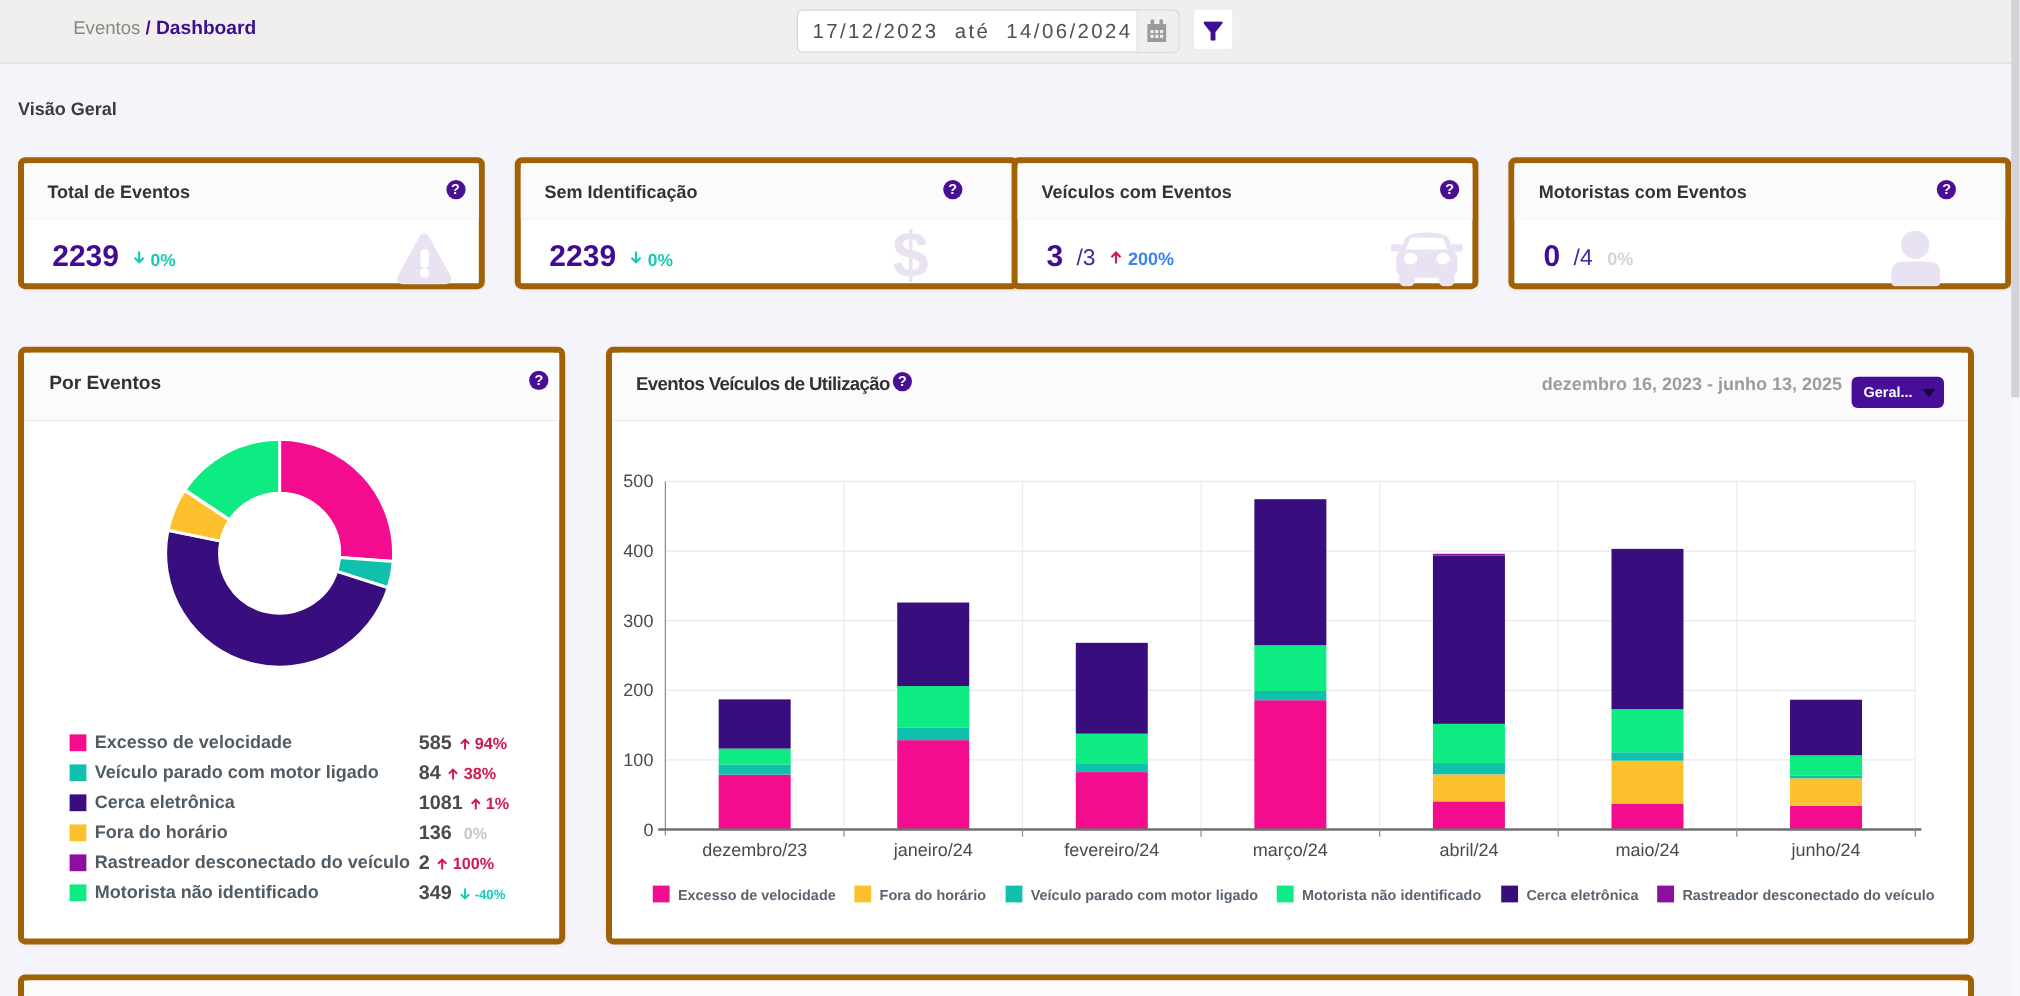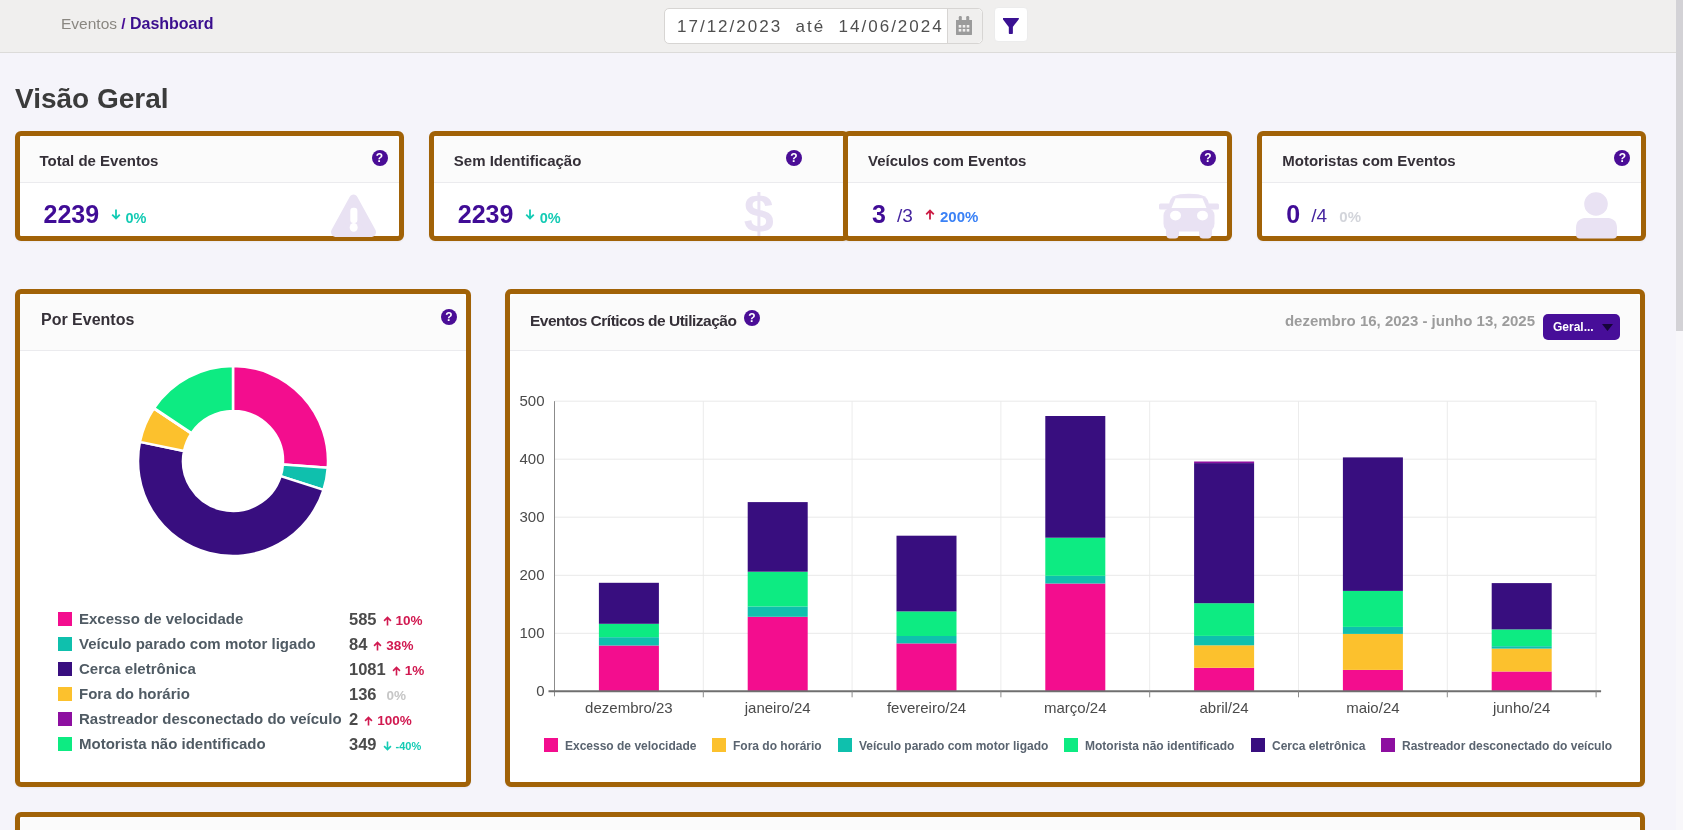--- a/index.html
+++ b/index.html
@@ -29,21 +29,21 @@
       <rect x="6.7" y="13" width="2.6" height="2.6"></rect>
       <rect x="10.7" y="13" width="2.6" height="2.6"></rect>
     </g>
 </svg>
 
 <div class="abs" style="left:994px;top:7px;width:34px;height:35px;background:#fff;border:1px solid #ececec;border-radius:4px;"></div>
 <svg class="abs" style="left:1003px;top:18px;" width="16" height="16" viewBox="4.3 4.3 15.7 15.7">
     <path d="M4.25 5.61C6.27 8.2 10 13 10 13v6c0 .55.45 1 1 1h2c.55 0 1-.45 1-1v-6s3.72-4.8 5.74-7.39c.51-.66.04-1.61-.79-1.61H5.04c-.83 0-1.3.95-.79 1.61z" fill="#3a1192"></path>
   </svg>
 
-<div class="abs" style="left:15px;top:83px;font-size:28px;font-weight:bold;color:#3b3b3b;">Visão Geral</div>
+<div class="abs" style="left:15px;top:83px;font-size:15px;font-weight:bold;color:#3b3b3b;">Visão Geral</div>
 
 <div class="card" style="left:14.5px;top:131px;width:389px;height:110px;">
   <div class="chead" style="height:47px;"></div>
   <div class="ctitle" style="left:20px;top:16px;font-size:15px;">Total de Eventos</div>
   <div class="help" style="left:352px;top:14px;">?</div>
   <div class="abs" style="left:24px;top:64px;font-size:25px;font-weight:800;color:#400c96;">2239</div>
   <svg class="abs" style="left:91px;top:73px;overflow:visible;" width="10" height="11" viewBox="0 0 10 11">
       <path d="M5 0.5 L5 9 M1.2 5.7 L5 9.5 L8.8 5.7" stroke="#14cbb4" stroke-width="1.8" fill="none"></path>
     </svg>
   <div class="abs" style="left:106px;top:74px;font-size:14.5px;font-weight:bold;color:#14cbb4;">0%</div>
@@ -81,21 +81,21 @@
     <path d="M10 24 L10 15 C10 6 16 3.5 30 3.5 C44 3.5 50 6 50 15 L50 24 Z"></path>
     <rect x="4.5" y="16.5" width="51" height="21.5" rx="7"></rect>
     <rect x="7" y="32" width="13" height="12.5" rx="4"></rect>
         <rect x="40" y="32" width="13" height="12.5" rx="4"></rect>
     </g>
     <path d="M16.5 7.5 L43.5 7.5 L47.5 16.5 L12.5 16.5 Z" fill="#fff"></path>
     <ellipse cx="16.5" cy="23.5" rx="5.5" ry="4.5" fill="#fff"></ellipse>
       <ellipse cx="43.5" cy="23.5" rx="5.5" ry="4.5" fill="#fff"></ellipse>
   </svg>
 </div>
-<div class="card" style="left:1257.3px;top:131px;width:389px;height:110px;">
+<div class="card" style="left:1257.3px;top:131px;width:419px;height:110px;">
   <div class="chead" style="height:47px;"></div>
   <div class="ctitle" style="left:20px;top:16px;font-size:15px;">Motoristas com Eventos</div>
   <div class="help" style="left:352px;top:14px;">?</div>
   <div class="abs" style="left:24px;top:64px;font-size:25px;font-weight:800;color:#400c96;">0</div>
   <div class="abs" style="left:49px;top:69px;font-size:19px;color:#45249f;">/4</div>
   <div class="abs" style="left:77px;top:72px;font-size:15px;font-weight:bold;color:#d3d5db;">0%</div>
   <svg class="abs" style="left:313.5px;top:55.5px;" width="41" height="47" viewBox="0 0 41 47">
     <circle cx="20" cy="12" r="11.8" fill="#e9e2f3"></circle>
     <path d="M0 36 C0 28.5 4.5 26 10.5 26 L30.5 26 C36.5 26 41 28.5 41 36 L41 42.5 Q41 46.5 37 46.5 L4 46.5 Q0 46.5 0 42.5 Z" fill="#e9e2f3"></path>
   </svg>
@@ -111,21 +111,21 @@
 <path d="M194.75 106.86 A95.0 95.0 0 0 1 190.52 128.82 L147.64 115.17 A50.0 50.0 0 0 0 149.87 103.61 Z" fill="#0fc0ad" stroke="#ffffff" stroke-width="2.5" stroke-linejoin="round"></path>
 <path d="M190.52 128.82 A95.0 95.0 0 0 1 6.95 80.85 L51.03 89.92 A50.0 50.0 0 0 0 147.64 115.17 Z" fill="#380e7f" stroke="#ffffff" stroke-width="2.5" stroke-linejoin="round"></path>
 <path d="M6.95 80.85 A95.0 95.0 0 0 1 20.79 47.55 L58.31 72.39 A50.0 50.0 0 0 0 51.03 89.92 Z" fill="#fcc12d" stroke="#ffffff" stroke-width="2.5" stroke-linejoin="round"></path>
 <path d="M20.79 47.55 A95.0 95.0 0 0 1 21.09 47.10 L58.47 72.16 A50.0 50.0 0 0 0 58.31 72.39 Z" fill="#8d0fa0" stroke="#ffffff" stroke-width="2.5" stroke-linejoin="round"></path>
 <path d="M21.09 47.10 A95.0 95.0 0 0 1 100.00 5.00 L100.00 50.00 A50.0 50.0 0 0 0 58.47 72.16 Z" fill="#0deb82" stroke="#ffffff" stroke-width="2.5" stroke-linejoin="round"></path>
 </svg>
 <div class="abs" style="left:58px;top:612px;width:14px;height:14px;background:#f30d8e;"></div>
 <div class="abs" style="left:79px;top:610px;font-size:15px;font-weight:bold;color:#505b64;">Excesso de velocidade</div>
 <div class="abs" style="left:349px;top:610px;font-size:16.5px;font-weight:bold;color:#4b4b4b;">585<svg width="9" height="10" viewBox="0 0 10 11" style="margin:0 4px 0 6px;vertical-align:-0.5px;overflow:visible;">
       <path d="M5 10.5 L5 2 M1.2 5.3 L5 1.5 L8.8 5.3" stroke="#d11950" stroke-width="1.8" fill="none"></path>
-    </svg><span style="font-size:13.5px;color:#d11950;">10%</span></div>
+    </svg><span style="font-size:13.5px;color:#d11950;">94%</span></div>
 <div class="abs" style="left:58px;top:637px;width:14px;height:14px;background:#0fc0ad;"></div>
 <div class="abs" style="left:79px;top:635px;font-size:15px;font-weight:bold;color:#505b64;">Veículo parado com motor ligado</div>
 <div class="abs" style="left:349px;top:635px;font-size:16.5px;font-weight:bold;color:#4b4b4b;">84<svg width="9" height="10" viewBox="0 0 10 11" style="margin:0 4px 0 6px;vertical-align:-0.5px;overflow:visible;">
       <path d="M5 10.5 L5 2 M1.2 5.3 L5 1.5 L8.8 5.3" stroke="#d11950" stroke-width="1.8" fill="none"></path>
     </svg><span style="font-size:13.5px;color:#d11950;">38%</span></div>
 <div class="abs" style="left:58px;top:662px;width:14px;height:14px;background:#380e7f;"></div>
 <div class="abs" style="left:79px;top:660px;font-size:15px;font-weight:bold;color:#505b64;">Cerca eletrônica</div>
 <div class="abs" style="left:349px;top:660px;font-size:16.5px;font-weight:bold;color:#4b4b4b;">1081<svg width="9" height="10" viewBox="0 0 10 11" style="margin:0 4px 0 6px;vertical-align:-0.5px;overflow:visible;">
       <path d="M5 10.5 L5 2 M1.2 5.3 L5 1.5 L8.8 5.3" stroke="#d11950" stroke-width="1.8" fill="none"></path>
     </svg><span style="font-size:13.5px;color:#d11950;">1%</span></div>
@@ -138,21 +138,21 @@
       <path d="M5 10.5 L5 2 M1.2 5.3 L5 1.5 L8.8 5.3" stroke="#d11950" stroke-width="1.8" fill="none"></path>
     </svg><span style="font-size:13.5px;color:#d11950;">100%</span></div>
 <div class="abs" style="left:58px;top:737px;width:14px;height:14px;background:#0deb82;"></div>
 <div class="abs" style="left:79px;top:735px;font-size:15px;font-weight:bold;color:#505b64;">Motorista não identificado</div>
 <div class="abs" style="left:349px;top:735px;font-size:16.5px;font-weight:bold;color:#4b4b4b;">349<svg width="9" height="10" viewBox="0 0 10 11" style="margin:0 4px 0 6px;vertical-align:-0.5px;overflow:visible;">
       <path d="M5 0.5 L5 9 M1.2 5.7 L5 9.5 L8.8 5.7" stroke="#14cbb4" stroke-width="1.8" fill="none"></path>
     </svg><span style="font-size:11px;color:#14cbb4;">-40%</span></div>
 
 <div class="card" style="left:505px;top:289px;width:1140px;height:498px;">
   <div class="chead" style="height:57px;"></div>
-  <div class="ctitle" style="left:20px;top:18px;font-size:15.5px;letter-spacing:-0.5px;">Eventos Críticos de Utilização</div>
+  <div class="ctitle" style="left:20px;top:18px;font-size:15.5px;letter-spacing:-0.5px;">Eventos Veículos de Utilização</div>
   <div class="help" style="left:234px;top:16px;">?</div>
   <div class="abs" style="right:105px;top:18px;font-size:15px;font-weight:bold;color:#9c9c9c;">dezembro 16, 2023 - junho 13, 2025</div>
   <div class="abs" style="right:20px;top:20px;width:77px;height:26px;background:#470e99;border-radius:5px;">
     <span style="position:absolute;left:10px;top:6px;font-size:12px;font-weight:bold;color:#fff;">Geral...</span>
     <svg style="position:absolute;right:7px;top:10px;" width="11" height="7" viewBox="0 0 11 7">
         <path d="M0 0 h11 l-5.5 7 Z" fill="#16043a"></path>
       </svg>
   </div>
 </div>
 <svg class="abs" style="left:504px;top:346px;" width="1141" height="441" viewBox="0 0 1141 441">

